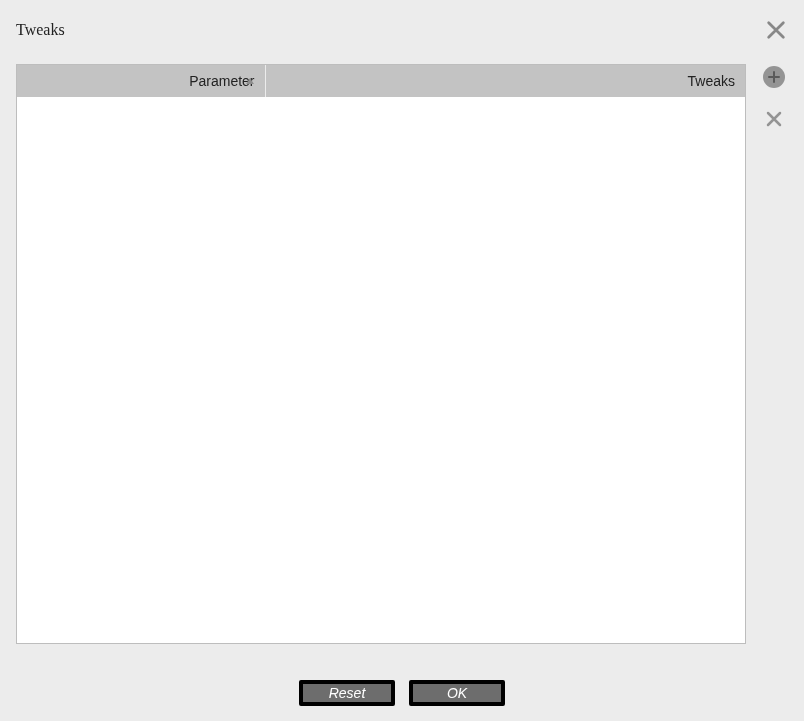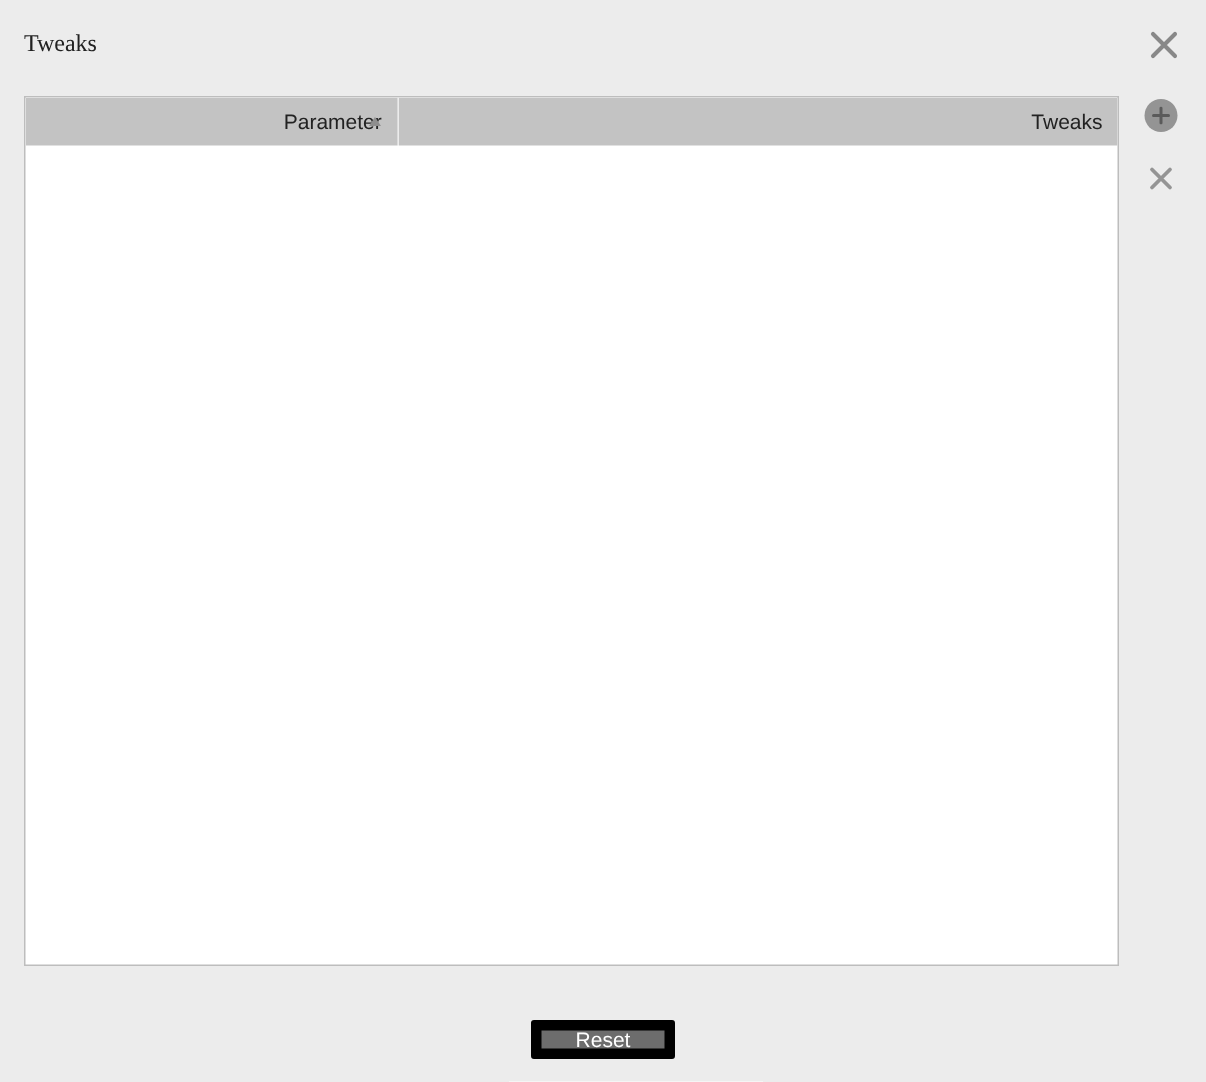--- a/index.html
+++ b/index.html
@@ -118,28 +118,29 @@
       height: 56px;
       display: flex;
       justify-content: center;
       align-items: center;
       gap: 14px;
     }
     .btn {
       width: 96px;
       height: 26px;
       background: #6d6d6d;
-      border: 7px solid #000000;
+      border: 4px solid #000000;
       color: #fff;
       font-size: 14px;
       cursor: pointer;
       display: flex;
       align-items: center;
       justify-content: center;
       border-radius: 2px;
+      font-style: italic;
     }
   </style>
 </head>
 <body>
 
 <div class="dialog">
 
   <div class="header">
     <div class="title">Tweaks</div>
     <div class="close-btn">
@@ -183,15 +184,16 @@
         <svg viewBox="0 0 16 16">
             <path d="M2 2 L14 14 M14 2 L2 14" stroke="currentColor" stroke-width="2.5" stroke-linecap="round"></path>
           </svg>
       </div>
     </div>
 
   </div>
 
   <div class="footer">
     <div class="btn">Reset</div>
+    <div class="btn">OK</div>
   </div>
 
 </div>
 
 </body></html>

